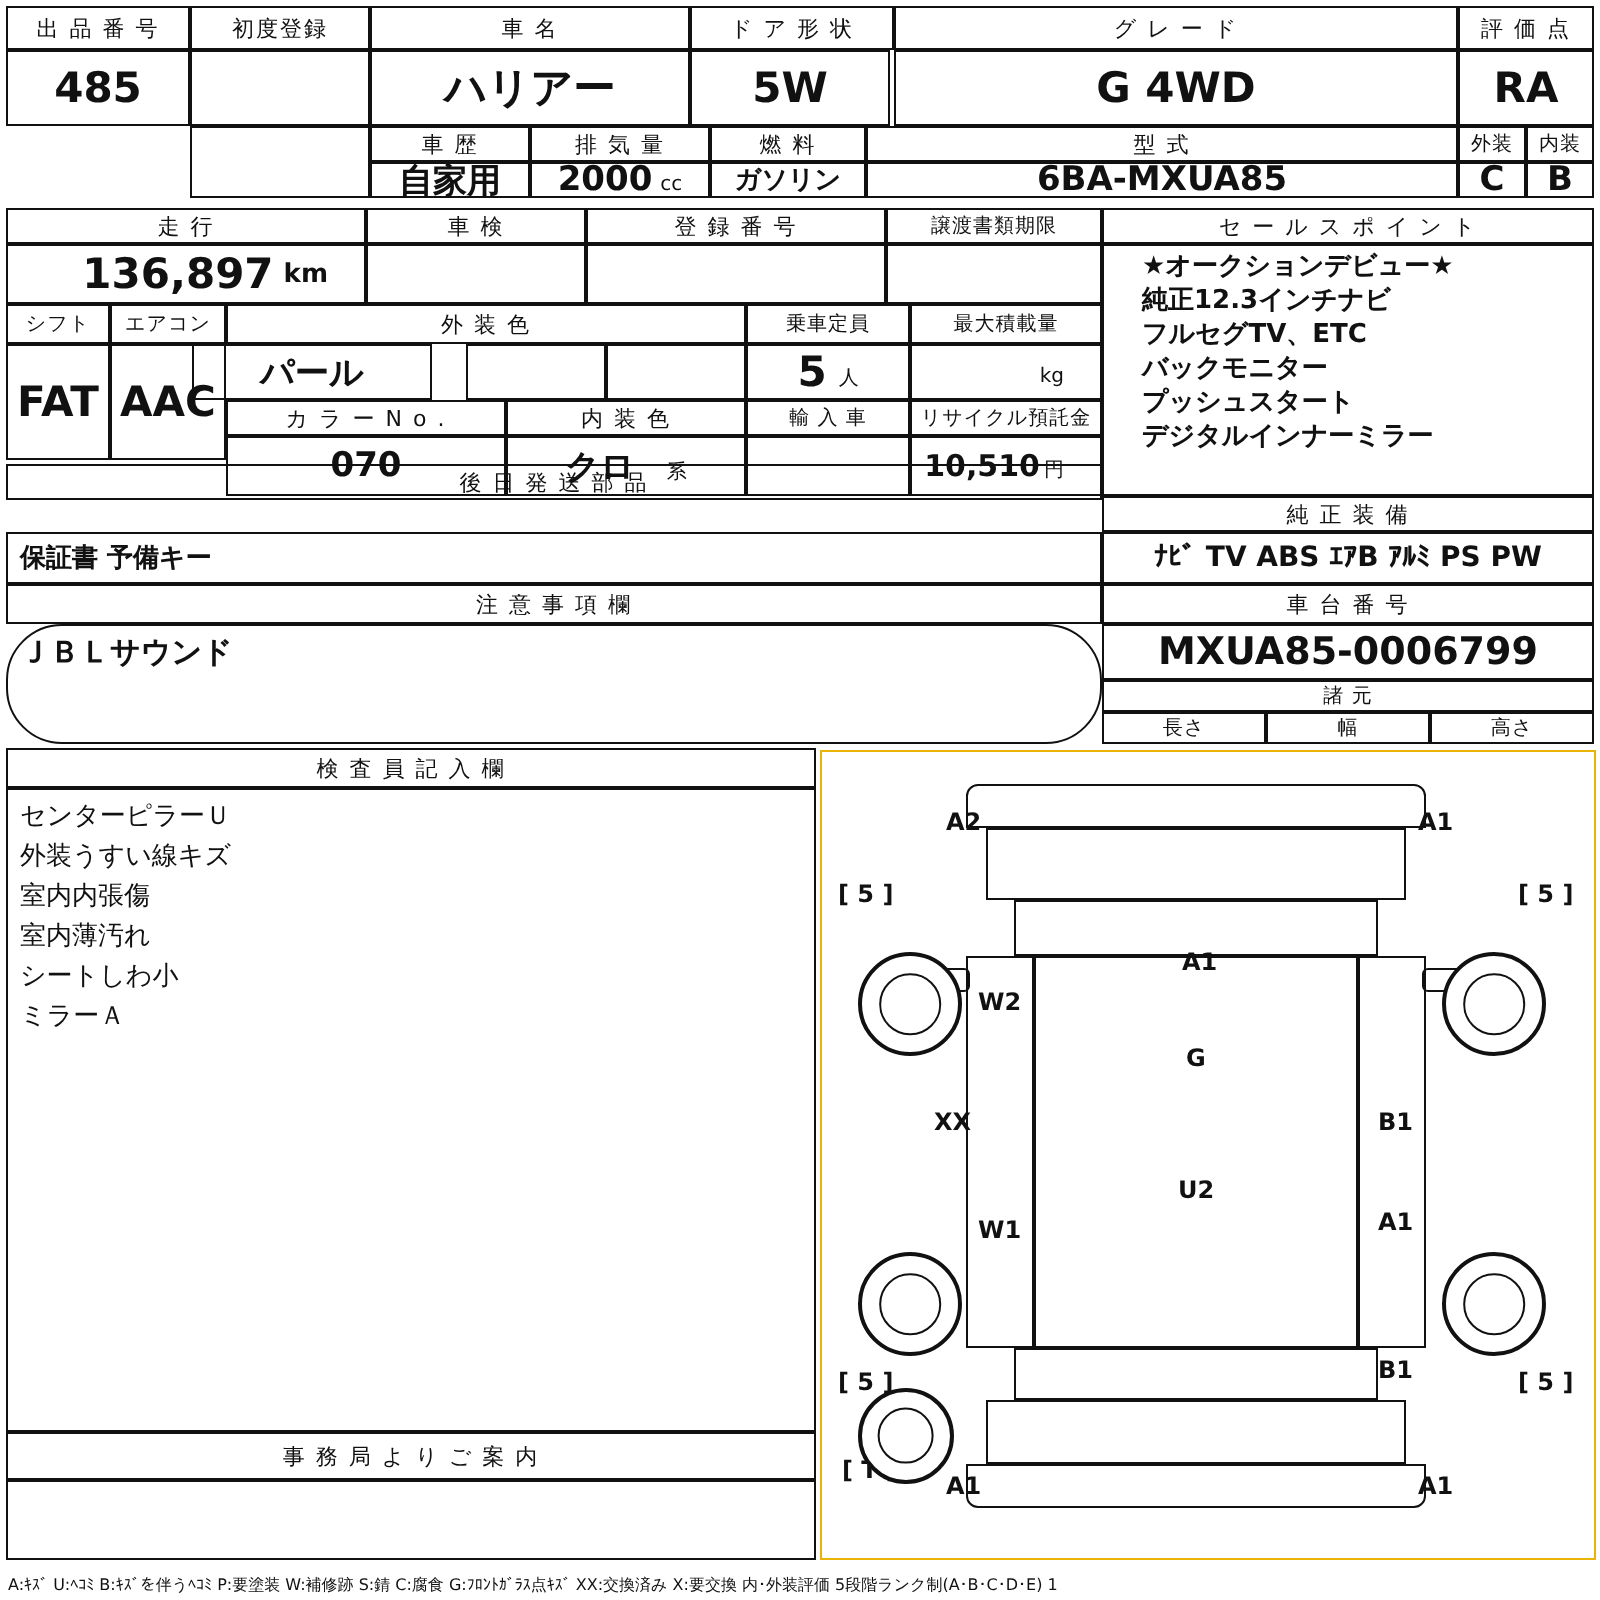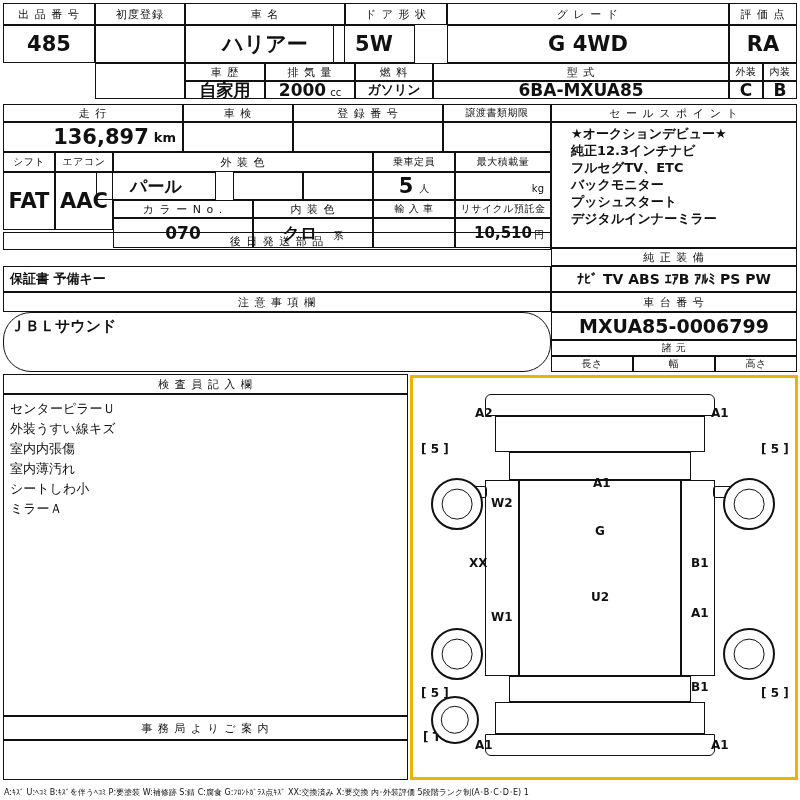--- a/index.html
+++ b/index.html
@@ -25,31 +25,31 @@
     overflow:hidden;
     white-space:nowrap;
   }
   .lbl{font-size:11px;letter-spacing:1px;}
   .lbl-s{font-size:10px;letter-spacing:0.5px;}
   .val{font-size:17px;font-weight:bold;}
   .val-b{font-size:21px;font-weight:bold;}
   .val-m{font-size:15px;font-weight:bold;}
   .val-sm{font-size:13px;font-weight:bold;}
   .left{justify-content:flex-start;padding-left:6px;}
-  .right{justify-content:flex-end;padding-right:6px;}
+  .right{justify-content:flex-end;padding-right:18px;}
   .col{flex-direction:column;align-items:flex-start;justify-content:flex-start;}
   .sp-line{font-size:13px;font-weight:bold;line-height:17px;padding-left:19px;}
   .insp-line{font-size:13px;line-height:20px;padding-left:6px;}
   .footer{
     position:absolute;left:0;top:784px;width:800px;height:16px;
     font-size:8px;letter-spacing:0px;padding-left:4px;
     display:flex;align-items:center;
   }
   .unit{font-size:10px;font-weight:normal;}
-  .diagram{position:absolute;left:410px;top:375px;width:388px;height:405px;border:3px solid #eab308;box-sizing:border-box;}
+  .diagram{position:absolute;left:410px;top:375px;width:388px;height:405px;border:1px solid #eab308;box-sizing:border-box;}
   .dlabel{position:absolute;font-size:12px;font-weight:bold;}
   .dbox{position:absolute;border:1px solid #111;box-sizing:border-box;}
   .wheel{position:absolute;border:2px solid #111;border-radius:50%;background:#fff;}
   .wheel .inner{position:absolute;left:50%;top:50%;transform:translate(-50%,-50%);width:60%;height:60%;border:1px solid #111;border-radius:50%;}
 </style>
 </head>
 <body>
 
 <div class="sheet">
 
@@ -60,21 +60,21 @@
   <div class="bx" style="left:95px;top:25px;width:90px;height:38px;">
     
     
     
   </div>
 
   <div class="bx lbl" style="left:185px;top:3px;width:160px;height:22px;">車 名</div>
   <div class="bx val-b" style="left:185px;top:25px;width:160px;height:38px;">ハリアー</div>
 
   <div class="bx lbl" style="left:345px;top:3px;width:102px;height:22px;">ド ア 形 状</div>
-  <div class="bx val-b" style="left:333px;top:25px;width:82px;height:38px;">5W</div>
+  <div class="bx val-b" style="left:345px;top:25px;width:100px;height:38px;">5W</div>
 
   <div class="bx lbl" style="left:447px;top:3px;width:282px;height:22px;">グ レ ー ド</div>
   <div class="bx val-b" style="left:447px;top:25px;width:282px;height:38px;">G  4WD</div>
 
   <div class="bx lbl" style="left:729px;top:3px;width:68px;height:22px;">評 価 点</div>
   <div class="bx val-b" style="left:729px;top:25px;width:68px;height:38px;">RA</div>
 
   <div class="bx" style="left:95px;top:63px;width:90px;height:36px;">
     
     

